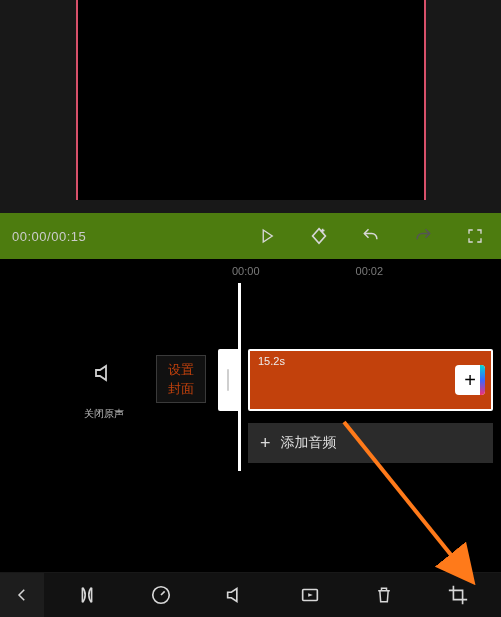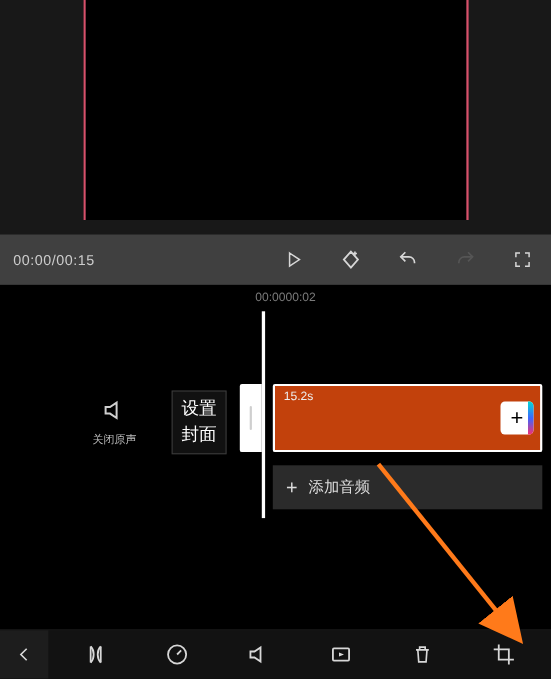--- a/index.html
+++ b/index.html
@@ -4,36 +4,36 @@
 <style>
   *{box-sizing:border-box;margin:0;padding:0;font-family:-apple-system,BlinkMacSystemFont,"Segoe UI",sans-serif}
   body{width:501px;height:617px;background:#181818;overflow:hidden;position:relative}
   
   .preview-wrap{height:213px;background:#181818;position:relative;display:flex;justify-content:center}
   .preview{width:350px;height:200px;position:relative;margin-top:0}
   .preview::before{content:"";position:absolute;left:0;top:0;bottom:0;width:2px;background:#d8506a}
   .preview::after{content:"";position:absolute;right:0;top:0;bottom:0;width:2px;background:#d8506a}
   .canvas{position:absolute;left:2px;right:2px;top:0;bottom:0;background:#000}
   
-  .ctrlbar{height:46px;background:#404040;display:flex;align-items:center;padding:0 14px 0 12px;justify-content:space-between}
+  .ctrlbar{height:46px;background:#4d7c0f;display:flex;align-items:center;padding:0 14px 0 12px;justify-content:space-between}
   .timecode{color:#ccc;font-size:13px;letter-spacing:.5px}
   .ctrlbar .btns{display:flex;align-items:center;gap:28px}
   .ctrlbar .btns>*{display:flex;align-items:center;justify-content:center;width:24px;height:24px;color:#d7d7d7}
   
   .panel{background:#000;height:313px;position:relative}
   .ruler{display:flex;padding:6px 0 0 0;height:24px}
   .rspace{width:232px}
   .rt{color:#7a7a7a;font-size:11px}
-  .rt2{}
+  .rt2{margin-left:96px}
   .tracks{position:relative;margin-top:30px;height:140px}
   .playhead{position:absolute;left:238px;top:-30px;bottom:-18px;width:3px;background:#fff;z-index:6}
   
-  .mutebox{position:absolute;left:84px;top:48px;display:flex;flex-direction:column;align-items:center;gap:8px;color:#cfcfcf}
+  .mutebox{position:absolute;left:84px;top:48px;display:flex;flex-direction:column;align-items:center;gap:22px;color:#cfcfcf}
   .mutelbl{font-size:10px;color:#bcbcbc}
-  .coverbox{position:absolute;left:156px;top:42px;width:50px;height:58px;border:1px solid #3a3a3a;background:#111;display:flex;flex-direction:column;align-items:center;justify-content:center;line-height:1.5;color:#ffffff;font-size:16px}
+  .coverbox{position:absolute;left:156px;top:42px;width:50px;height:48px;border:1px solid #3a3a3a;background:#111;display:flex;flex-direction:column;align-items:center;justify-content:center;line-height:1.5;color:#c2410c;font-size:13px}
   
   .handle{position:absolute;left:218px;top:36px;width:20px;height:62px;background:#fff;border-radius:2px 0 0 2px;display:flex;align-items:center;justify-content:center;z-index:4}
   .handle::before{content:"";width:2px;height:22px;background:#cfcfcf;border-radius:1px}
   .clip{position:absolute;left:248px;right:8px;top:36px;height:62px;background:#c2410c;border:2px solid #fff;border-radius:2px;display:flex;align-items:center}
   .clipdur{position:absolute;left:8px;top:4px;color:#eee;font-size:11px}
   .addbtn{position:absolute;right:6px;top:50%;transform:translateY(-50%);width:30px;height:30px;border-radius:4px;display:flex;align-items:center;justify-content:center;background:linear-gradient(135deg,#fff 0,#fff 80%);overflow:hidden}
   .addbtn::before{content:"";position:absolute;right:-1px;top:-1px;width:6px;bottom:-1px;background:linear-gradient(180deg,#00e0d0 0,#3a67ff 50%,#ff2d6b 100%)}
   .addbtn .plus{position:relative;z-index:1;color:#000;font-size:20px;line-height:1;font-weight:500}
   
   .audio{position:absolute;left:248px;right:8px;top:110px;height:40px;background:#2b2b2b;display:flex;align-items:center;gap:10px;padding:0 12px;color:#dcdcdc;font-size:14px}

